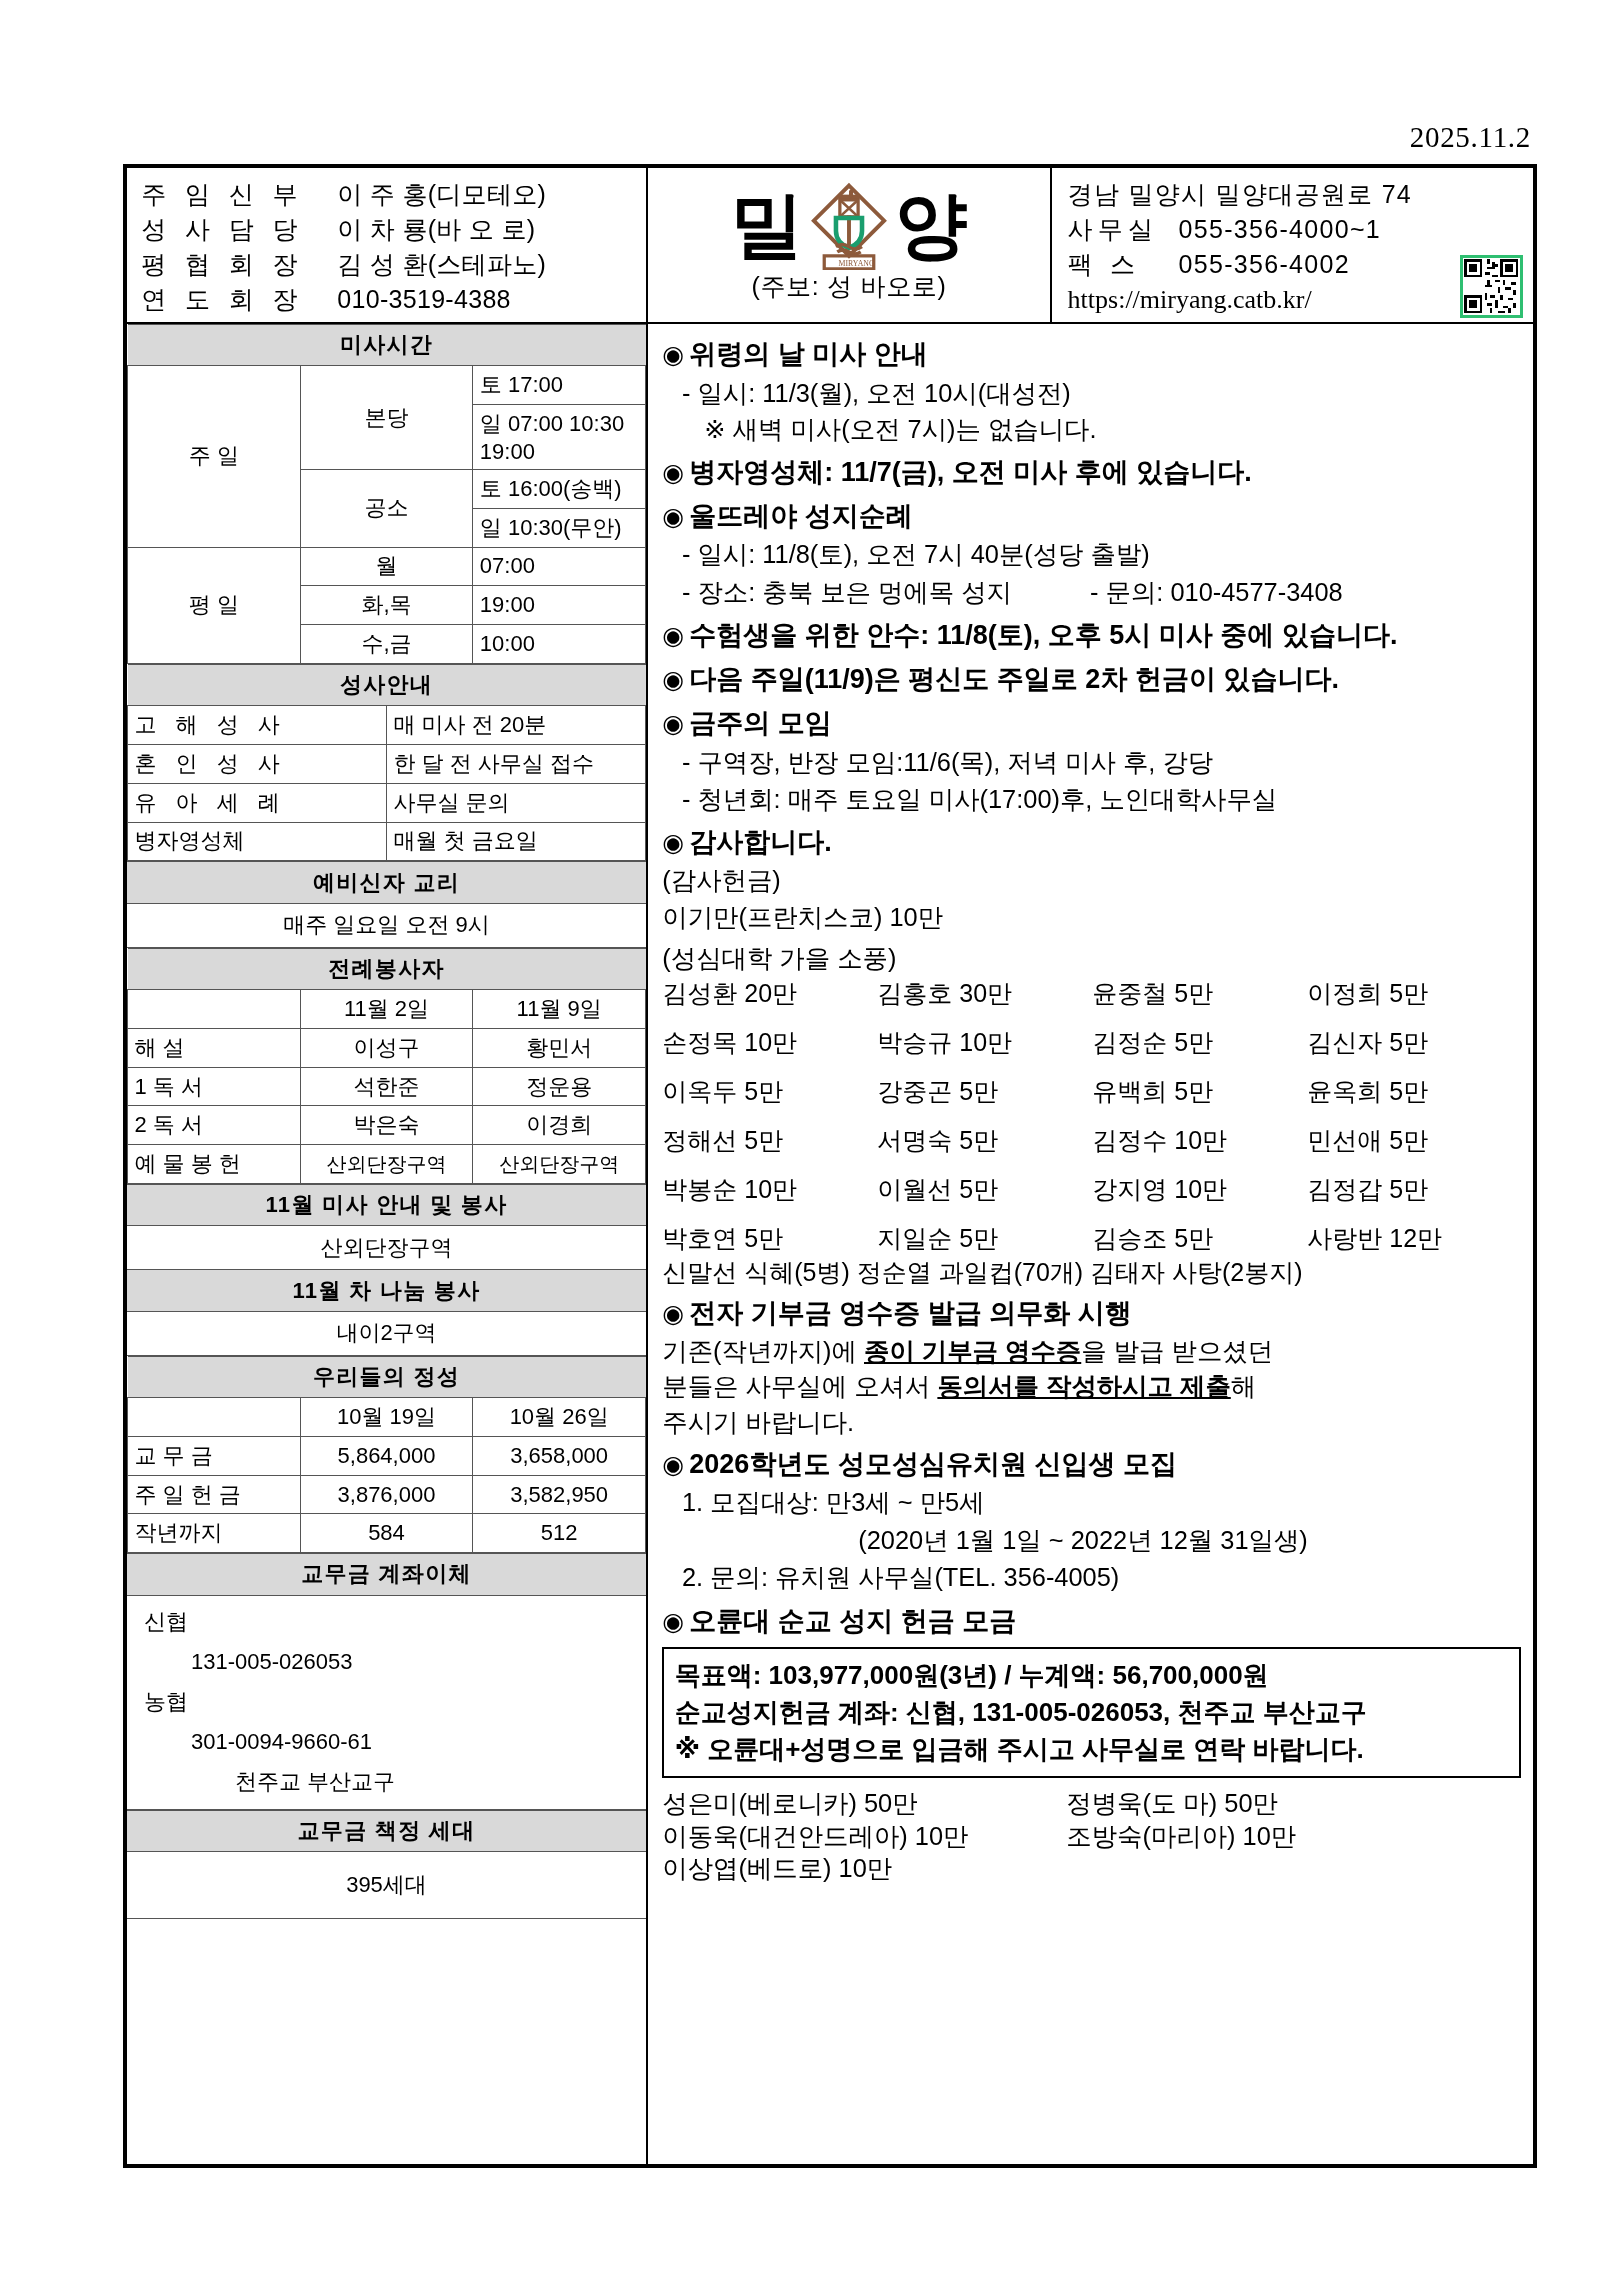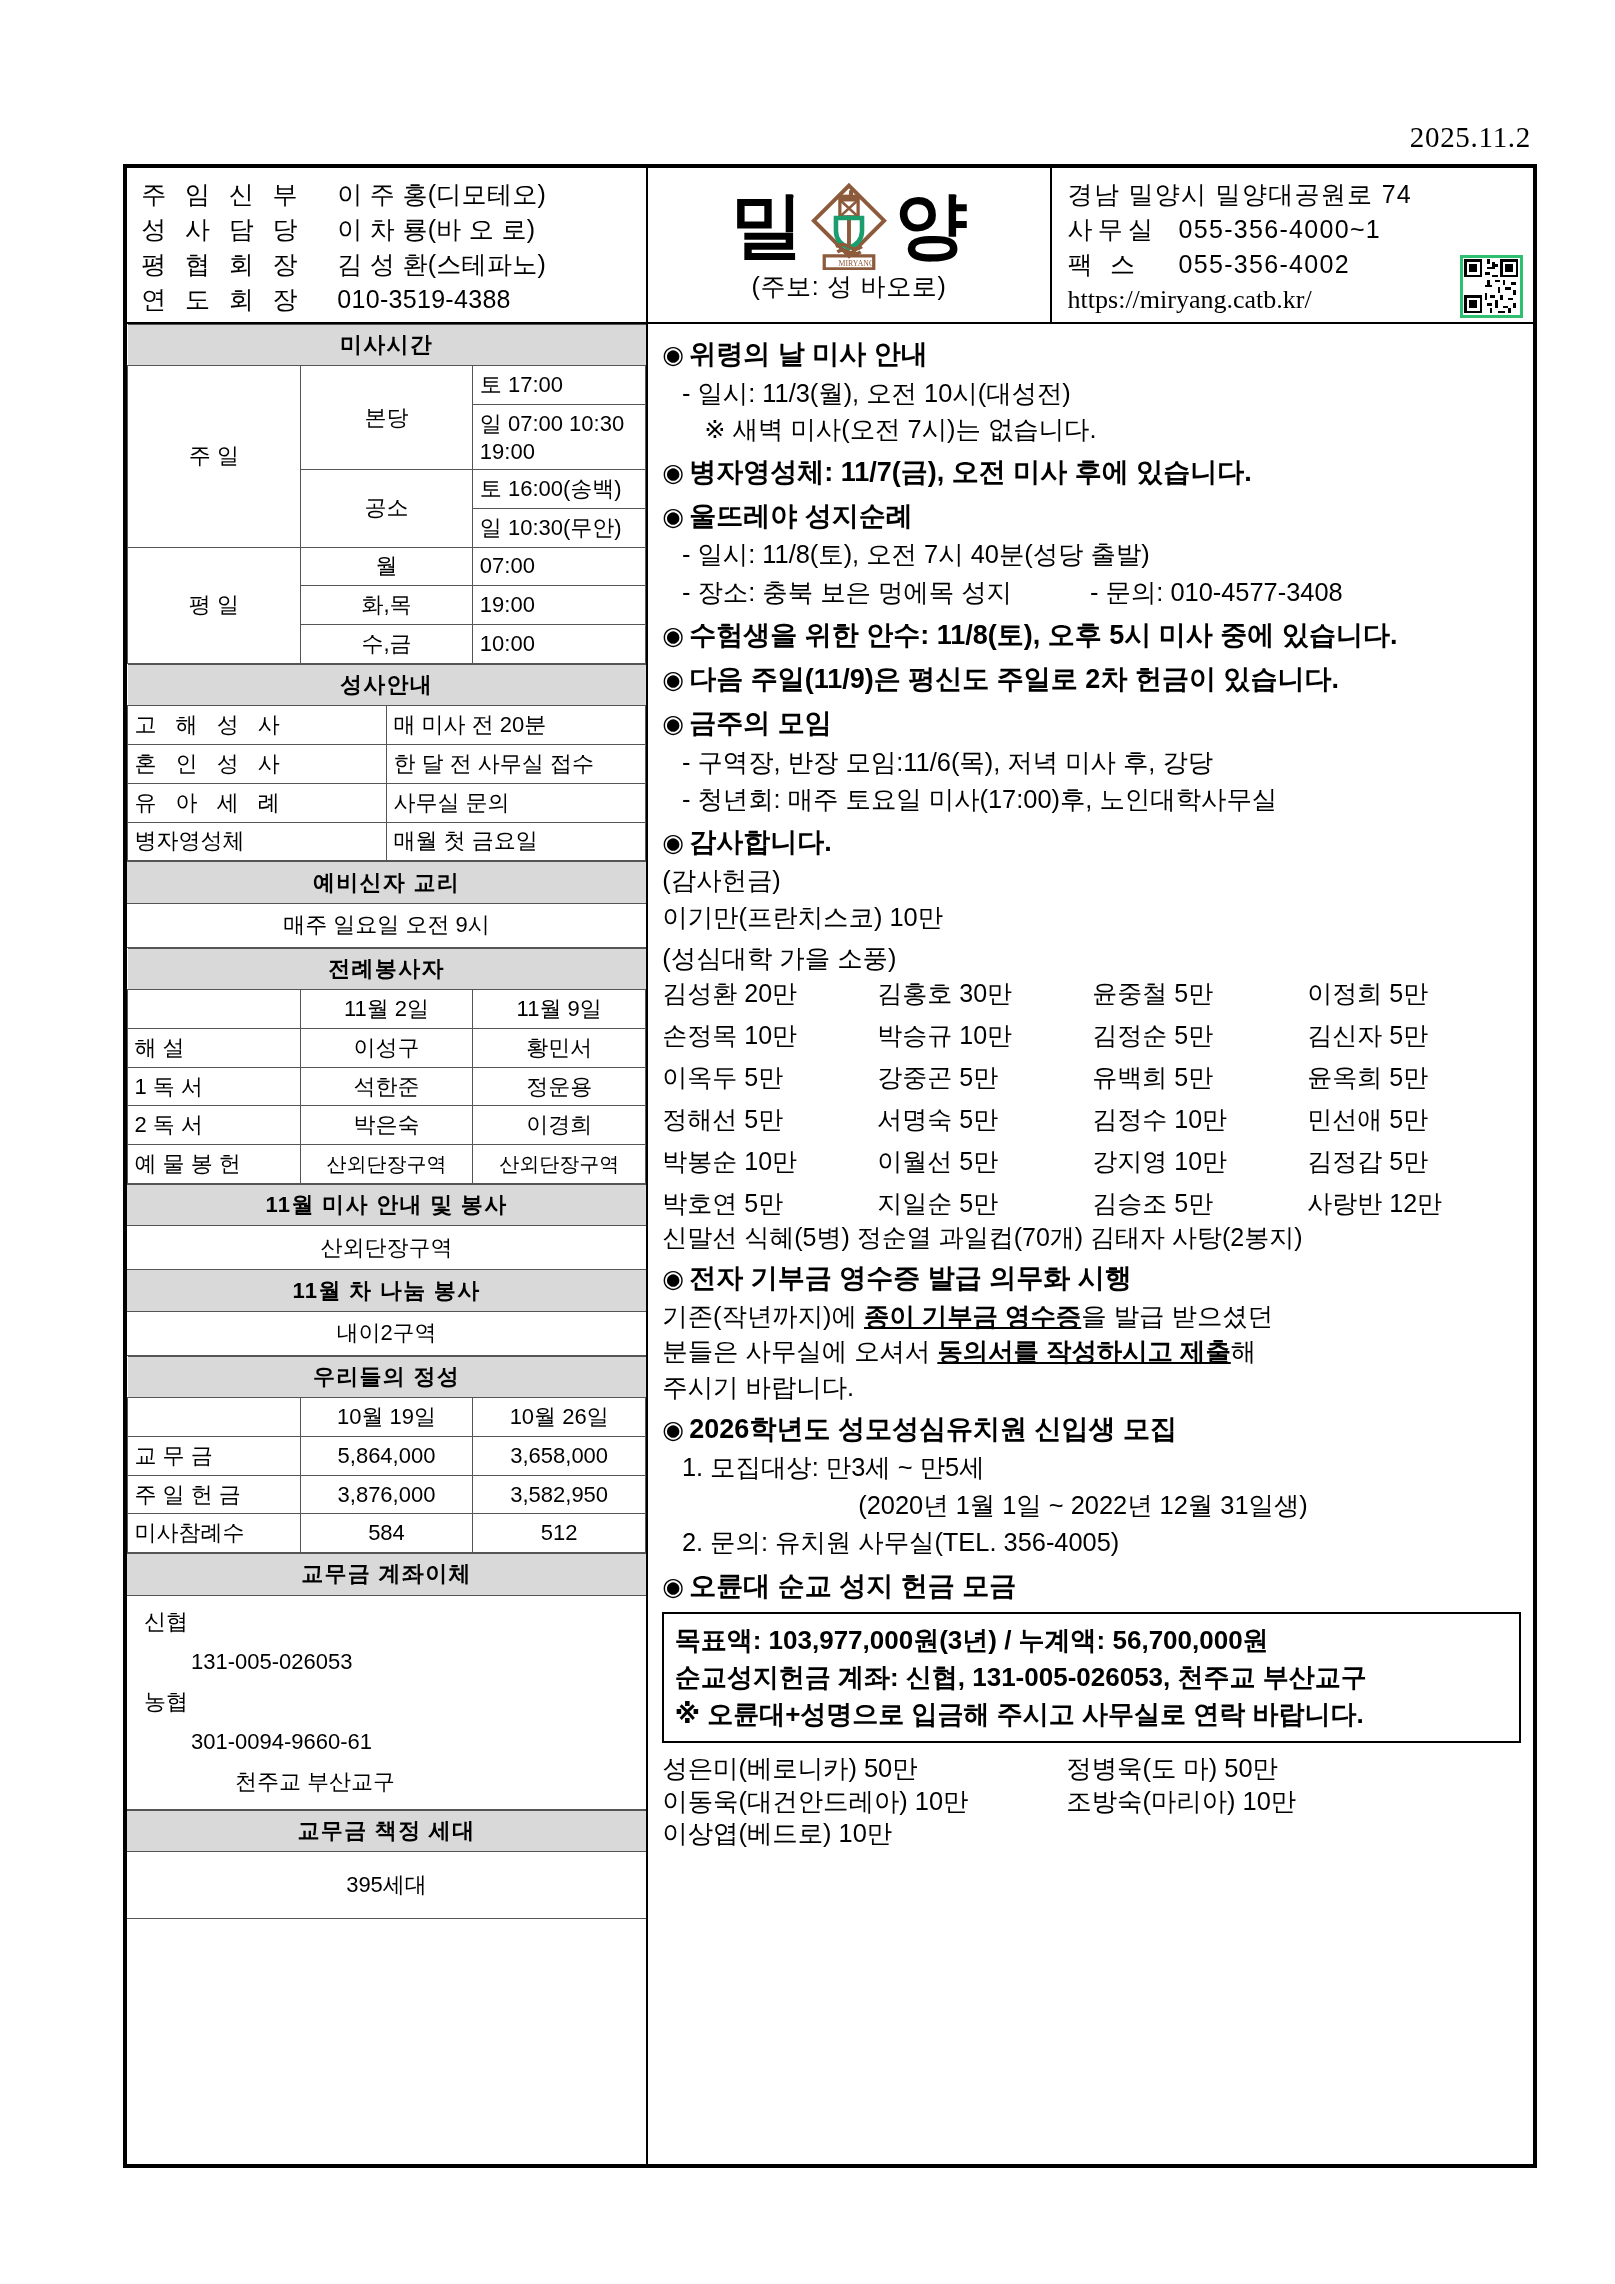--- a/index.html
+++ b/index.html
@@ -214,21 +214,21 @@
     font-size: 25.4px;
     margin-top: 2.6px;
     padding-left: 42px;
   }
   .inline-gap { display: inline-block; width: 78px; }
   .nm { font-size: 25.4px; margin-top: 3.3px; }
   .grid4 {
     display: grid;
     grid-template-columns: 215px 215px 215px 1fr;
     font-size: 25px;
-    row-gap: 9px;
+    row-gap: 16px;
     margin-top: 1.3px;
   }
   .grid4 div { white-space: nowrap; }
   .row-wide {
     font-size: 25px;
     margin-top: 0.7px;
     white-space: nowrap;
   }
   .para { font-size: 25.4px; margin-top: 2.6px; line-height: 1.30; }
   .u { text-decoration: underline; font-weight: 700; }
@@ -497,21 +497,21 @@
             <td>교  무  금</td>
             <td class="ctr">5,864,000</td>
             <td class="ctr">3,658,000</td>
           </tr>
           <tr>
             <td>주 일 헌 금</td>
             <td class="ctr">3,876,000</td>
             <td class="ctr">3,582,950</td>
           </tr>
           <tr>
-            <td>미사참례수</td>
+            <td>작년까지</td>
             <td class="ctr">584</td>
             <td class="ctr">512</td>
           </tr>
         </tbody>
           </table>
 
         <table class="lt">
           <tbody>
               <tr>
                 <td class="sec-title">교무금 계좌이체</td>

